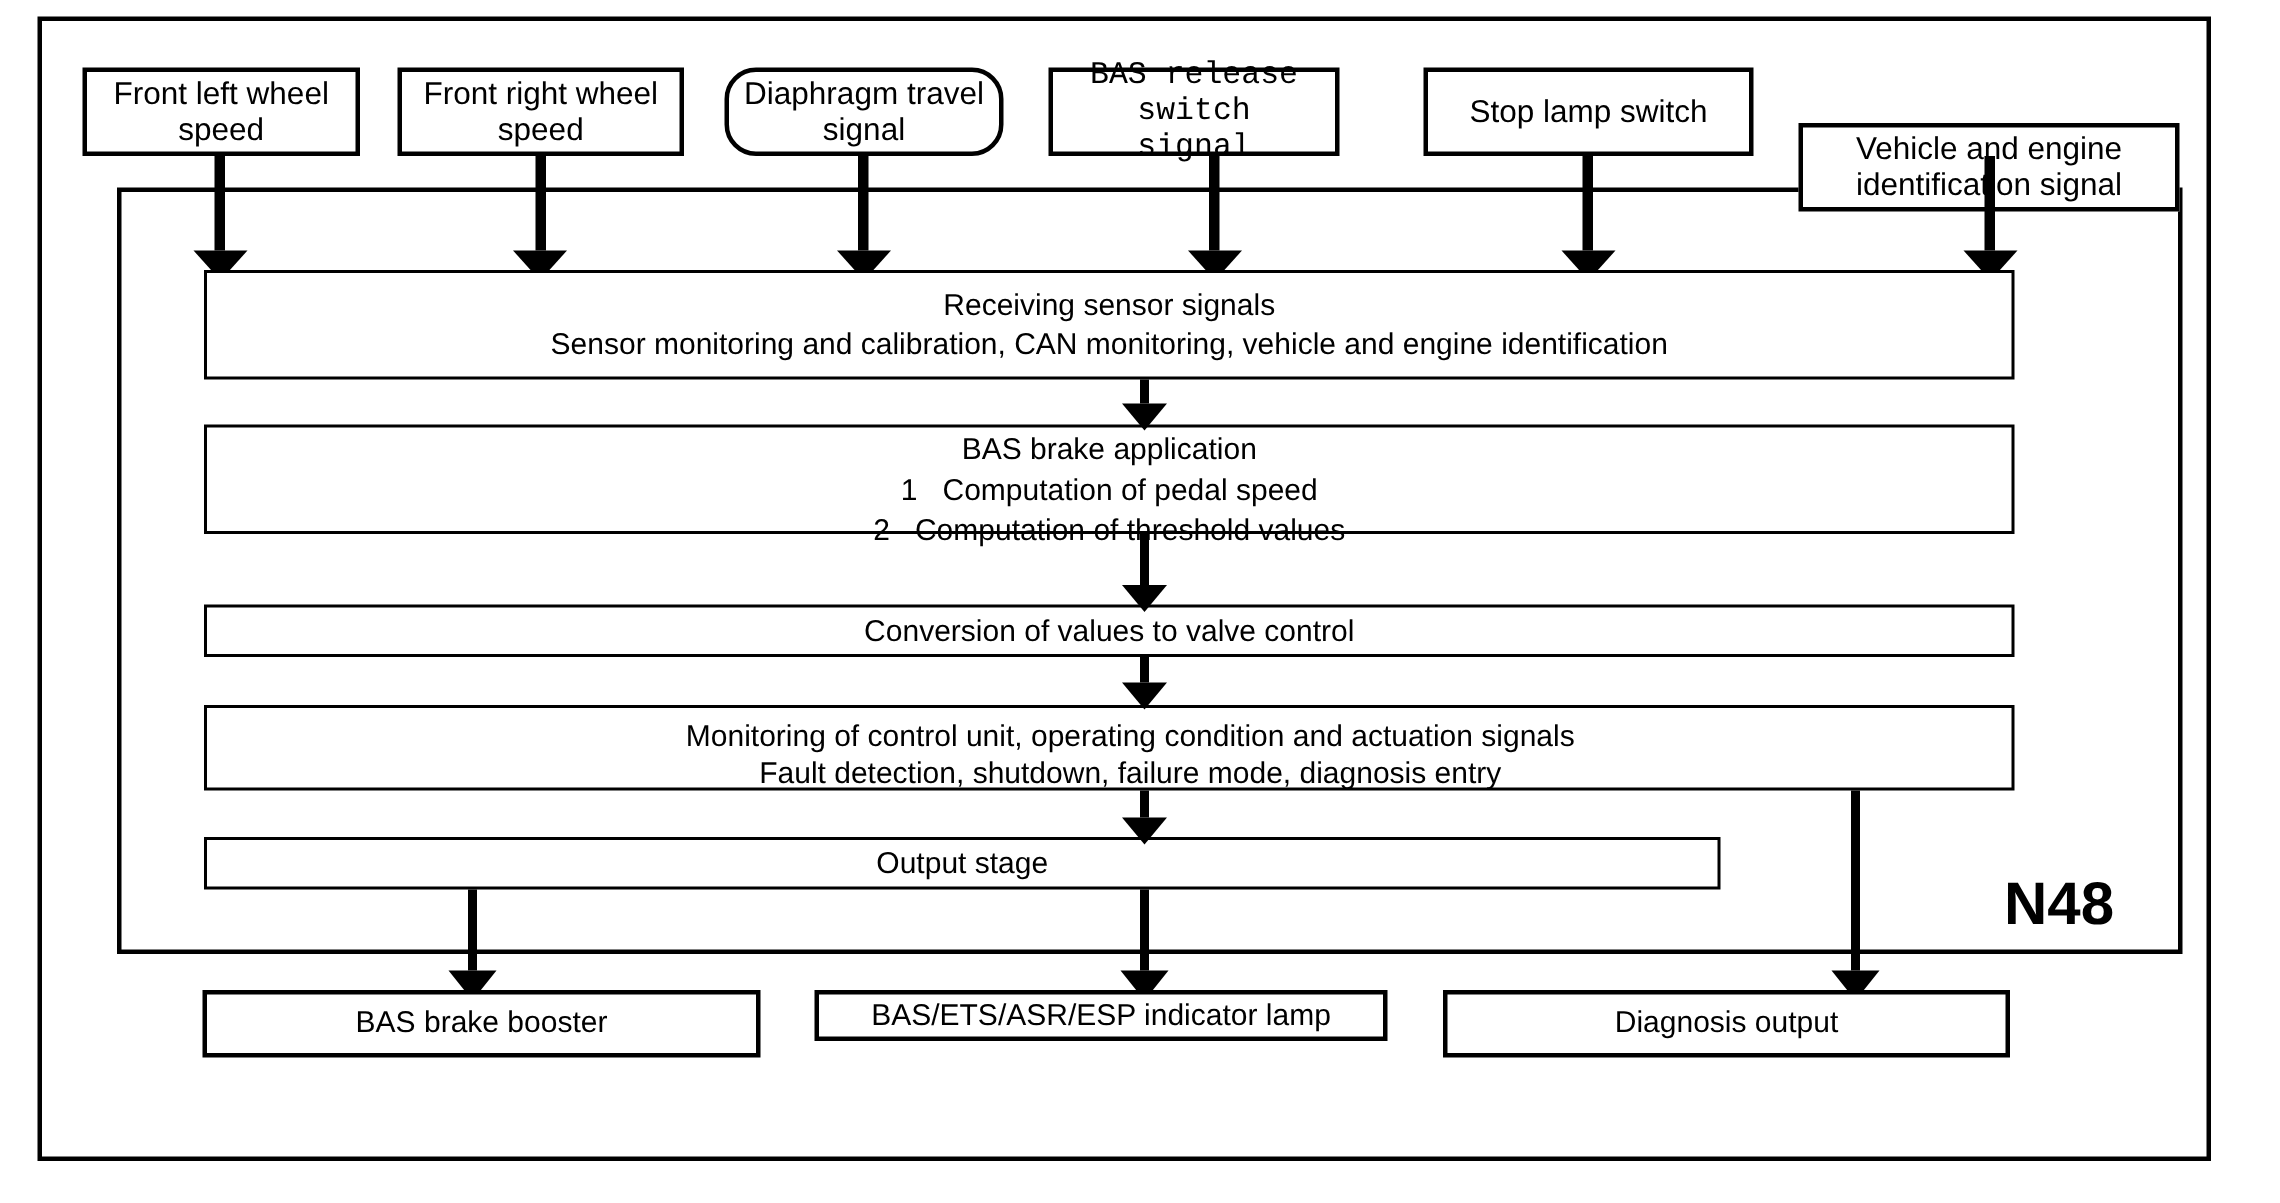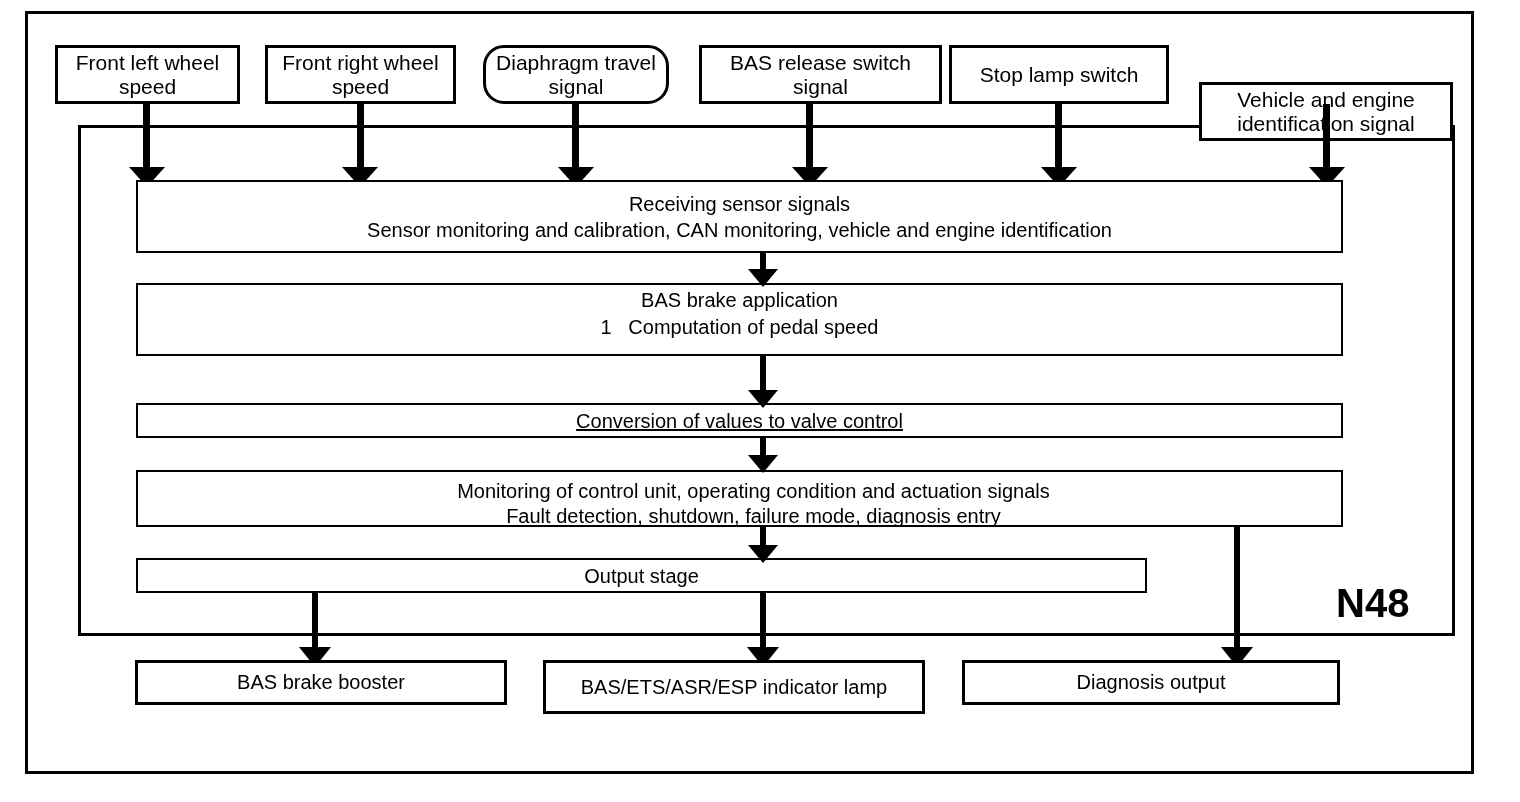--- a/index.html
+++ b/index.html
@@ -92,21 +92,21 @@
 
   <div class="frame" style="left:78px; top:125px; width:1377px; height:511px;"></div>
   <div class="unit-label" style="left:1336px; top:583px;">N48</div>
 
   <div class="node inputbox" style="left:55px; top:45px; width:185px; height:59px;">Front left wheel
 speed</div>
   <div class="node inputbox" style="left:265px; top:45px; width:191px; height:59px;">Front right wheel
 speed</div>
   <div class="node inputbox" style="left:483px; top:45px; width:186px; height:59px;border-radius:21px;">Diaphragm travel
 signal</div>
-  <div class="node inputbox" style="left:699px; top:45px; width:243px; height:59px;">BAS release switch
+  <div class="node inputbox" style="left:699px; top:45px; width:194px; height:59px;font-family:Liberation Mono, monospace;">BAS release switch
 signal</div>
   <div class="node inputbox" style="left:949px; top:45px; width:220px; height:59px;">Stop lamp switch</div>
   <div class="node inputbox" style="left:1199px; top:45px; width:254px; height:59px;margin-top:37px;">Vehicle and engine
 identification signal</div>
 
   <div>
     <div class="vstem" style="left:143px; top:104px; width:7px; height:63px;"></div>
     <div class="vhead" style="left:129px; top:167px;"></div>
   </div>
   <div>
@@ -131,23 +131,24 @@
   </div>
 
   <div class="node procbox" style="left:136px; top:180px; width:1207px; height:73px;">
     <div class="pline">Receiving sensor signals</div>
     <div class="pline">Sensor monitoring and calibration, CAN monitoring, vehicle and engine identification</div>
   </div>
 
   <div class="node procbox bas-app" style="left:136px; top:283px; width:1207px; height:73px;">
     <div class="pline">BAS brake application</div>
     <div class="pline">1   Computation of pedal speed</div>
+    <div class="pline">2   Computation of threshold values</div>
   </div>
 
-  <div class="node procbox" style="left:136px; top:403px; width:1207px; height:35px;text-decoration:underline;">
+  <div class="node procbox" style="left:136px; top:403px; width:1207px; height:35px;">
     <div class="pline">Conversion of values to valve control</div>
   </div>
 
   <div class="node procbox monitor" style="left:136px; top:470px; width:1207px; height:57px;padding-left:28px;">
     <div class="pline">Monitoring of control unit, operating condition and actuation signals</div>
     <div class="pline">Fault detection, shutdown, failure mode, diagnosis entry</div>
   </div>
 
   <div class="node procbox" style="left:136px; top:558px; width:1011px; height:35px;">
     <div class="pline">Output stage</div>
@@ -177,16 +178,16 @@
   <div>
     <div class="vstem" style="left:760px; top:593px; width:6px; height:54px;"></div>
     <div class="vhead med" style="left:747px; top:647px;"></div>
   </div>
   <div>
     <div class="vstem" style="left:1234px; top:527px; width:6px; height:120px;"></div>
     <div class="vhead med" style="left:1221px; top:647px;"></div>
   </div>
 
   <div class="node outbox" style="left:135px; top:660px; width:372px; height:45px;">BAS brake booster</div>
-  <div class="node outbox" style="left:543px; top:660px; width:382px; height:54px;">BAS/ETS/ASR/ESP indicator lamp</div>
+  <div class="node outbox" style="left:543px; top:660px; width:382px; height:34px;">BAS/ETS/ASR/ESP indicator lamp</div>
   <div class="node outbox" style="left:962px; top:660px; width:378px; height:45px;">Diagnosis output</div>
 
 </div>
 
 </body></html>

